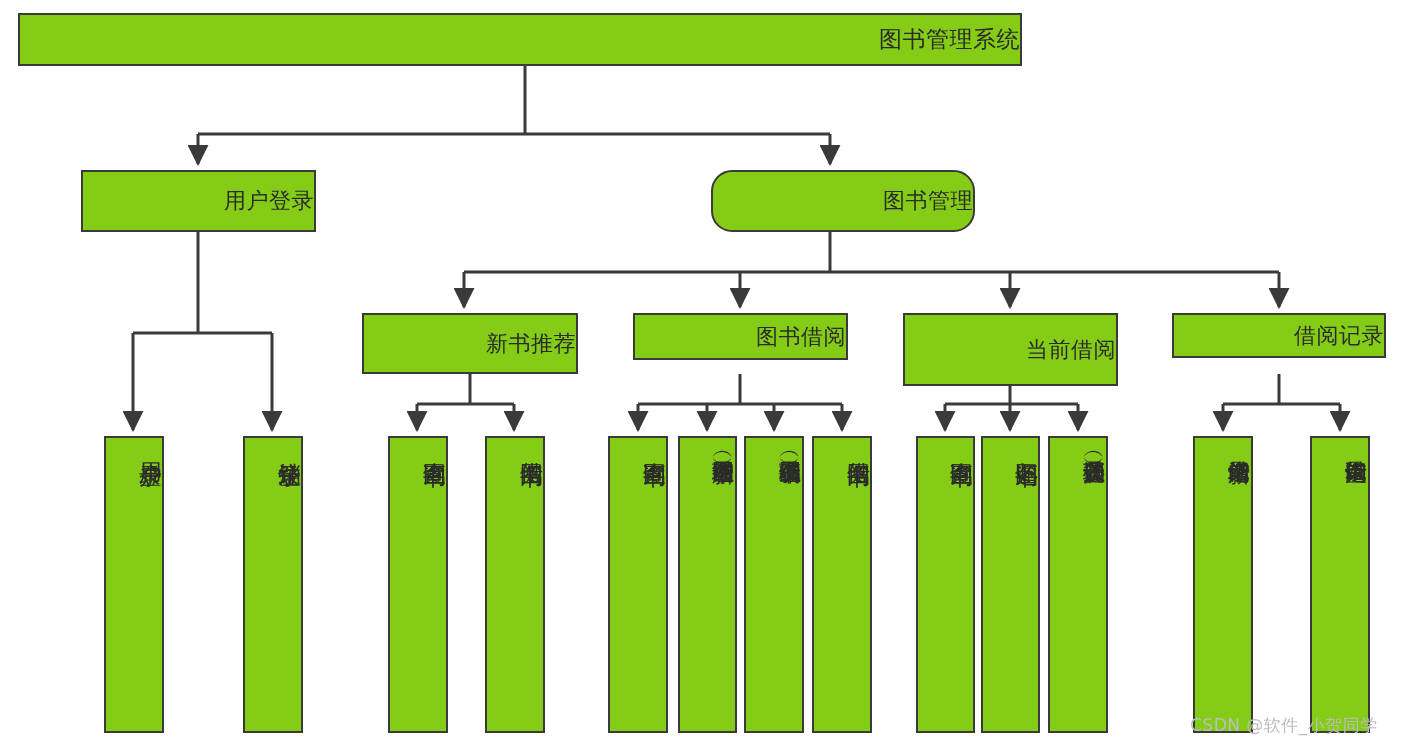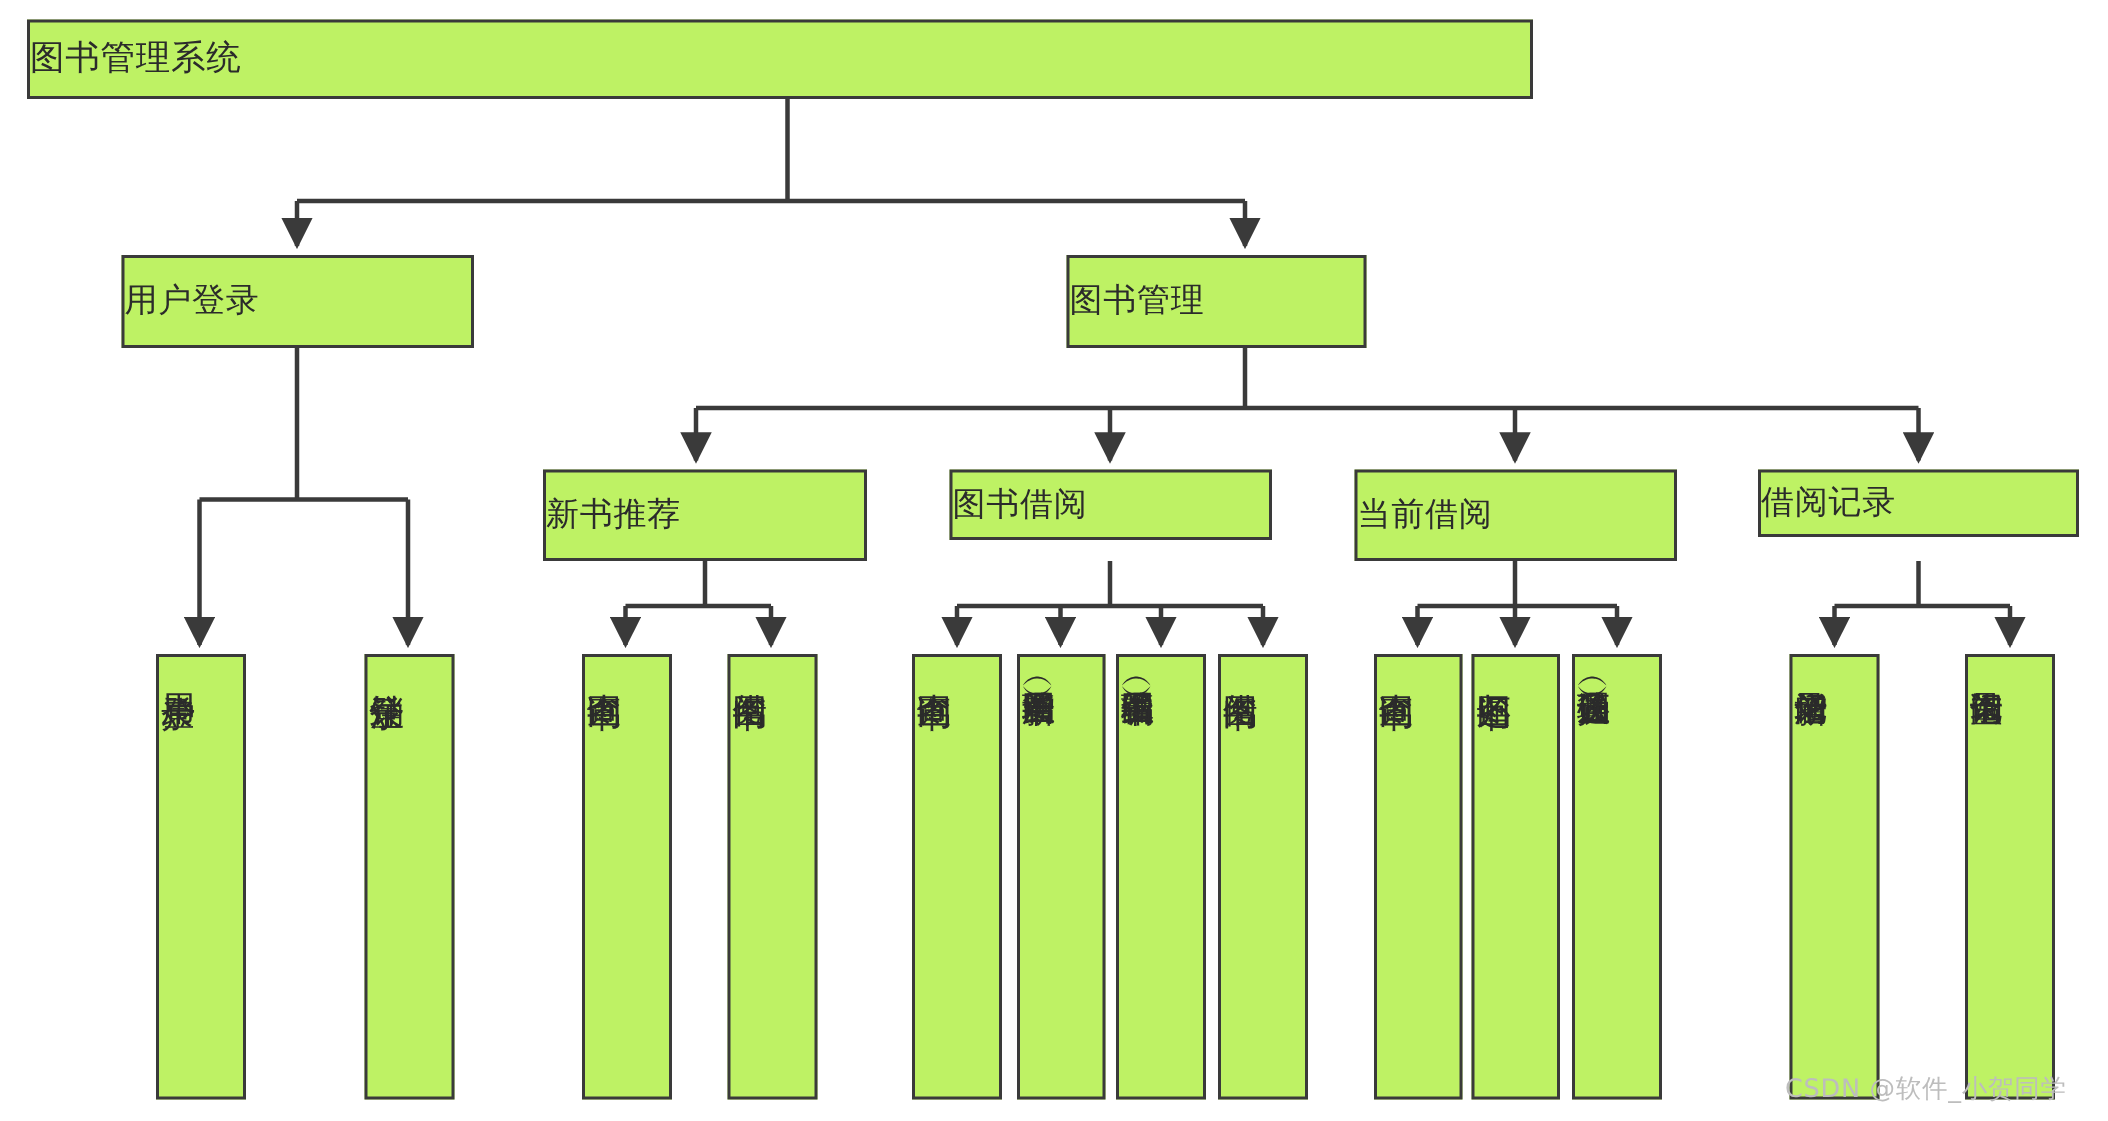--- a/index.html
+++ b/index.html
@@ -22,26 +22,27 @@
     position: absolute;
     left: 0;
     top: 0;
     width: 1405px;
     height: 747px;
     pointer-events: none;
   }
   .node {
     position: absolute;
     box-sizing: border-box;
-    background: #bef264;
+    background: #84cc16;
     border: 2px solid #3a3a3a;
     display: flex;
     align-items: center;
-    justify-content: flex-start;
+    justify-content: flex-end;
     color: #2b2b2b;
+    font-family: Liberation Serif, serif;
   }
   .node .label {
     display: block;
     text-align: center;
     line-height: 1.18;
   }
   
   .node.horiz .label {
     writing-mode: horizontal-tb;
     font-size: 22px;
@@ -129,31 +130,31 @@
     </g>
   </svg>
 
   <div class="node horiz root" style="left:18px; top:13px; width:1004px; height:53px;">
     <span class="label">图书管理系统</span>
   </div>
 
   <div class="node horiz" style="left:81px; top:170px; width:235px; height:62px;">
     <span class="label">用户登录</span>
   </div>
-  <div class="node horiz" style="left:711px; top:170px; width:200px; height:62px;">
+  <div class="node horiz" style="left:711px; top:170px; width:264px; height:62px;border-radius:21px;">
     <span class="label">图书管理</span>
   </div>
 
   <div class="node horiz" style="left:362px; top:313px; width:216px; height:61px;">
     <span class="label">新书推荐</span>
   </div>
   <div class="node horiz" style="left:633px; top:313px; width:215px; height:47px;">
     <span class="label">图书借阅</span>
   </div>
-  <div class="node horiz" style="left:903px; top:313px; width:215px; height:61px;">
+  <div class="node horiz" style="left:903px; top:313px; width:215px; height:73px;">
     <span class="label">当前借阅</span>
   </div>
   <div class="node horiz" style="left:1172px; top:313px; width:214px; height:45px;">
     <span class="label">借阅记录</span>
   </div>
 
   <div class="node vert" style="left:104px; top:436px; width:60px; height:297px;">
     <span class="label">用户登录</span>
   </div>
   <div class="node vert" style="left:243px; top:436px; width:60px; height:297px;">

